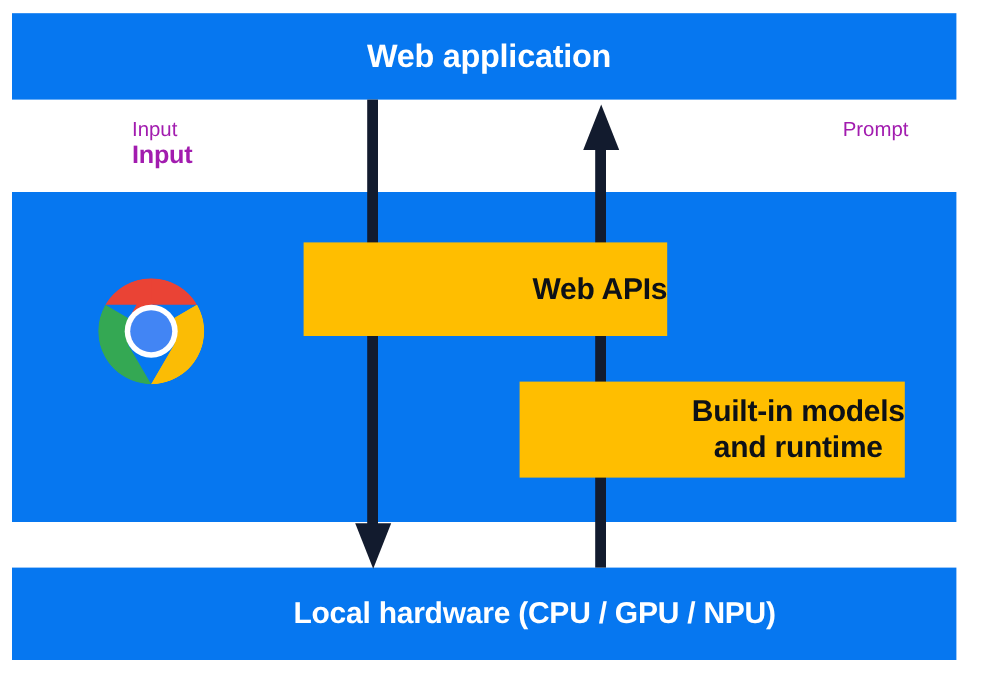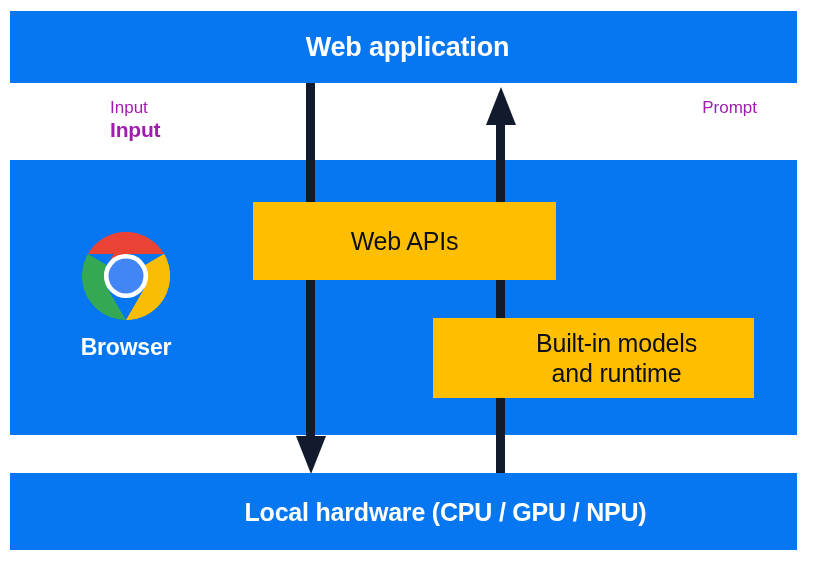--- a/index.html
+++ b/index.html
@@ -89,23 +89,23 @@
   #arrow-up-shaft   { left: 496px; top: 120px; height: 353px; }
   #arrow-up-head    { left: 486px; top: 87px;  border-bottom: 38px solid #121b2e; }
 
   
   .api-box {
     position: absolute;
     background: #ffbe00;
     color: #0d1117;
     display: flex;
     align-items: center;
-    justify-content: center;
+    justify-content: flex-end;
     text-align: center;
-    font-weight: normal;
+    font-weight: bold;
     line-height: 1.2;
     letter-spacing: -0.2px;
   }
   #box-web-apis {
     left: 253px; top: 202px;
     width: 303px; height: 78px;
     font-size: 25px;
   }
   #box-builtin {
     left: 433px; top: 318px;
@@ -182,21 +182,20 @@
         <path d="M91.6 26 A48 48 0 0 1 50 98 L71 62 L71 38 Z" fill="#fbbc05"></path>
         <path d="M91.6 26 L71 38 L71 62 L50 98 A48 48 0 0 0 91.6 26 Z" fill="#fbbc05"></path>
 
         <path d="M8.4 26 A48 48 0 0 0 50 98 L29 62 L29 38 Z" fill="#34a853"></path>
 
         <circle cx="50" cy="50" r="24" fill="#ffffff"></circle>
 
         <circle cx="50" cy="50" r="19" fill="#4285f4"></circle>
       </g>
     </svg>
-    <span id="browser-caption">Browser</span>
   </div>
 
   <div class="api-box" id="box-web-apis">
     <span>Web APIs</span>
   </div>
 
   <div class="api-box" id="box-builtin">
     <span style="white-space:pre-line">Built-in models
 and runtime</span>
   </div>

